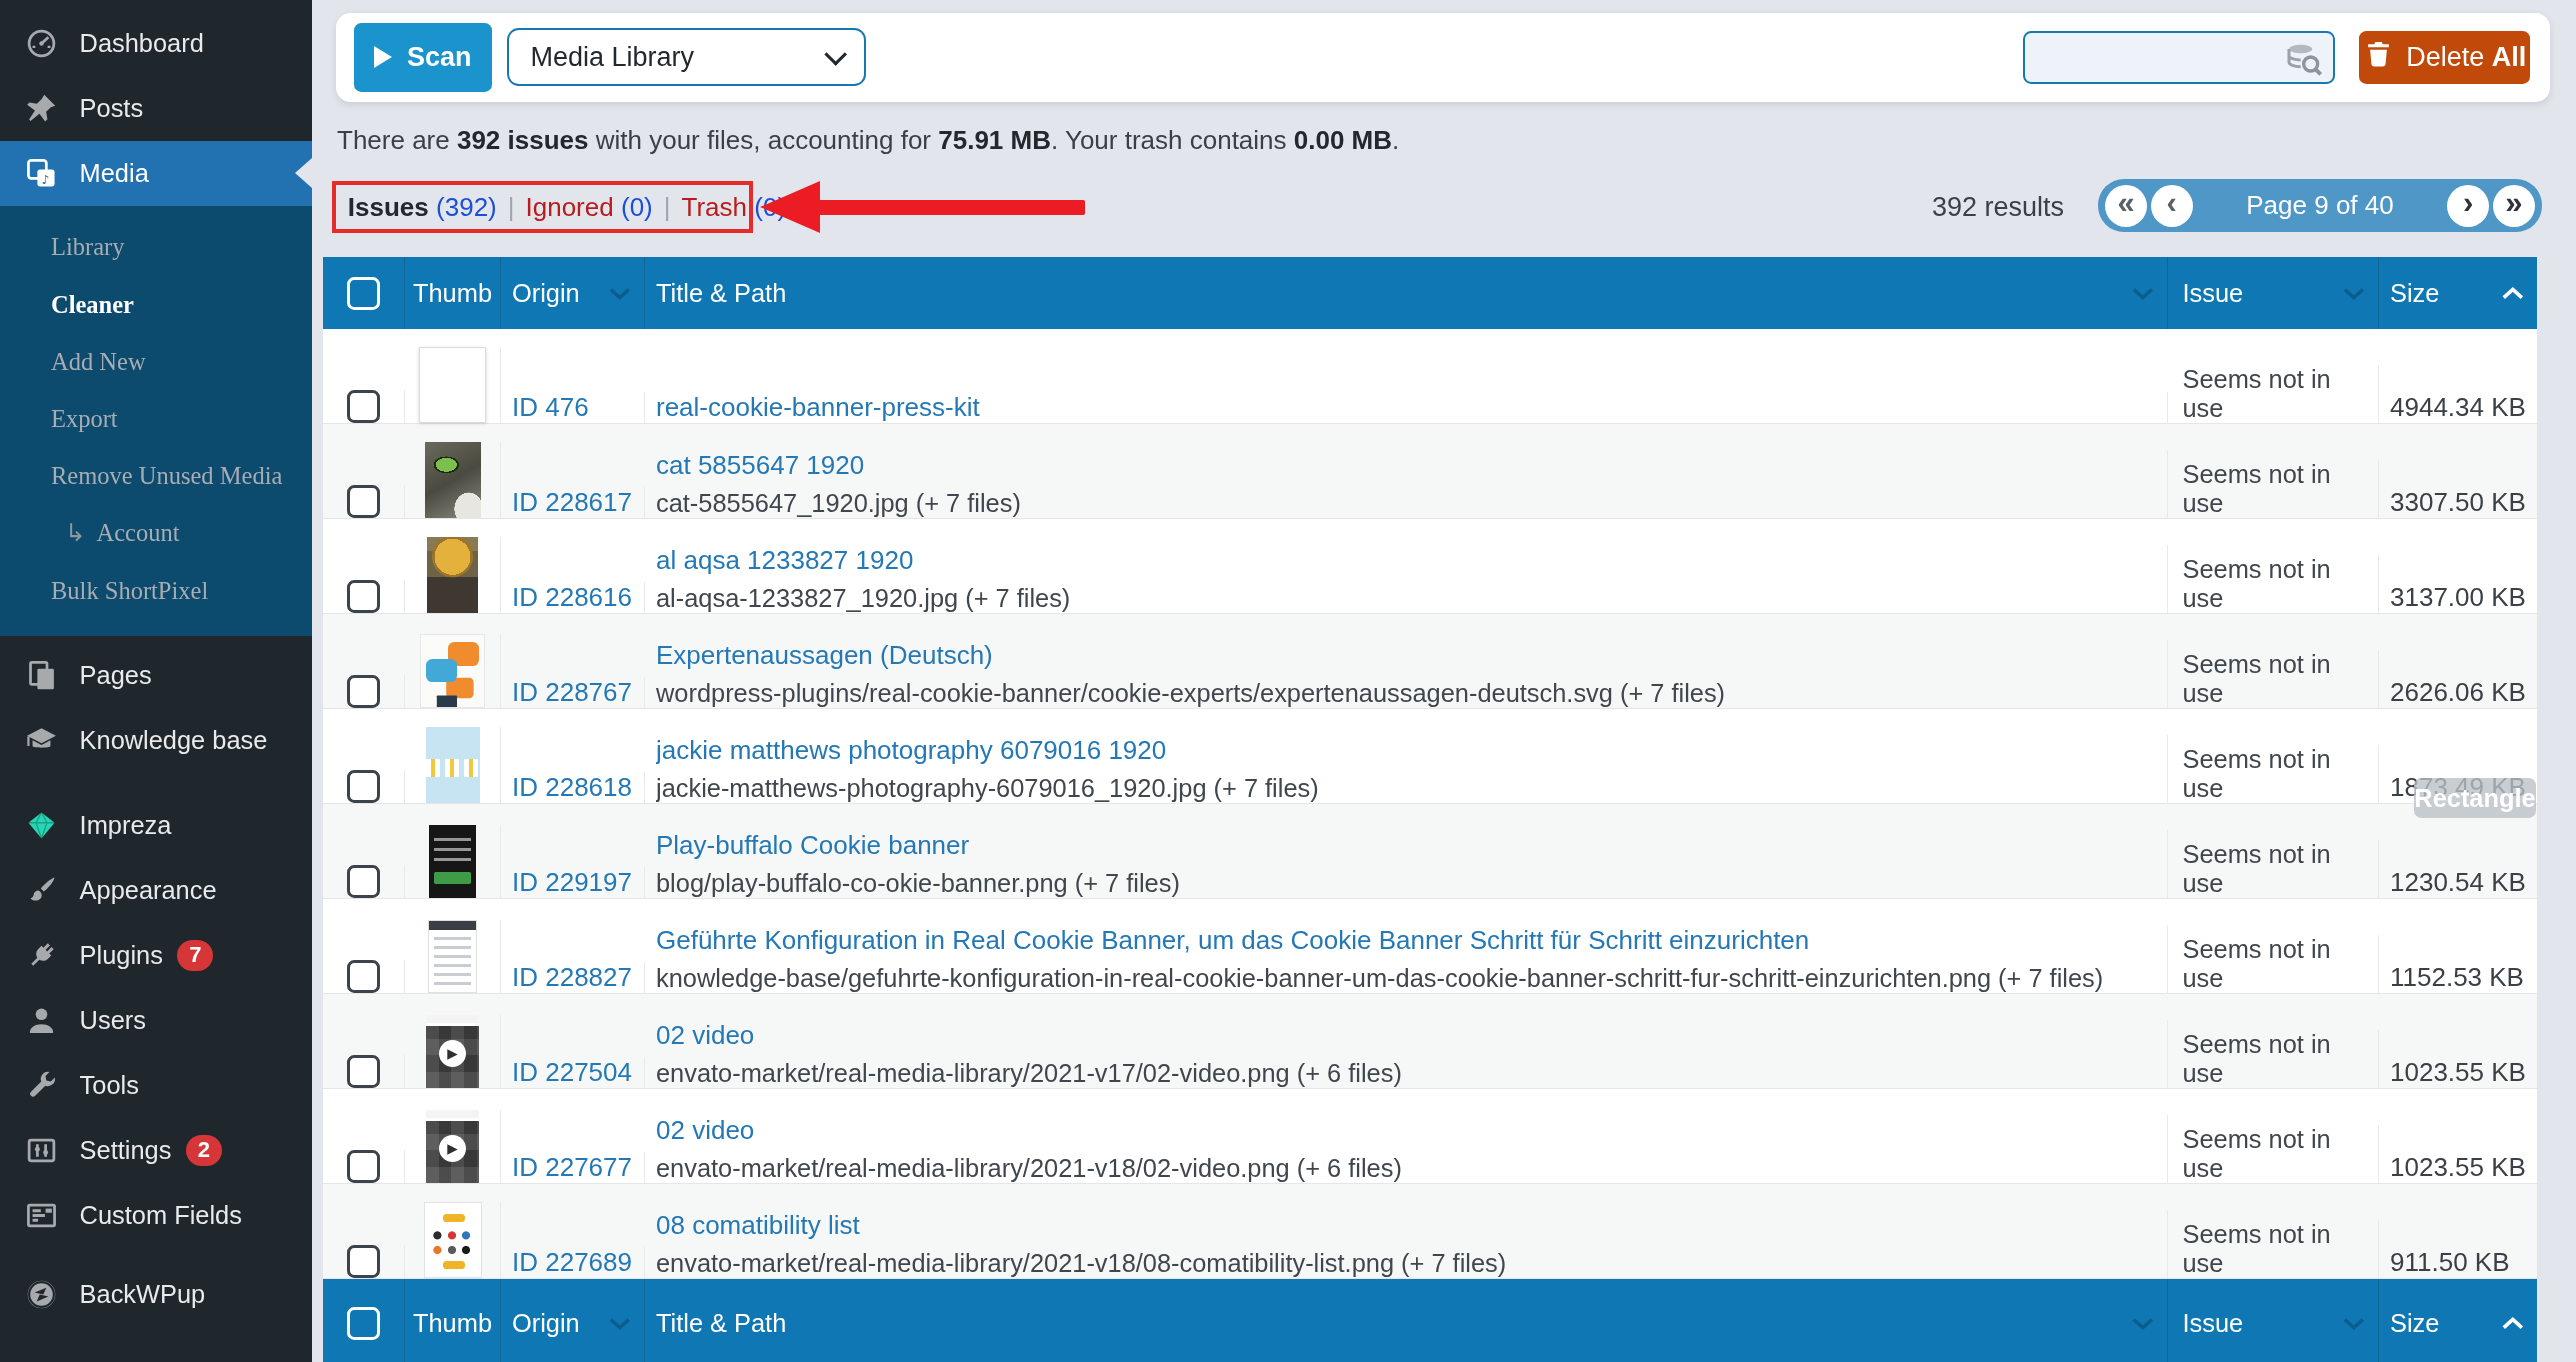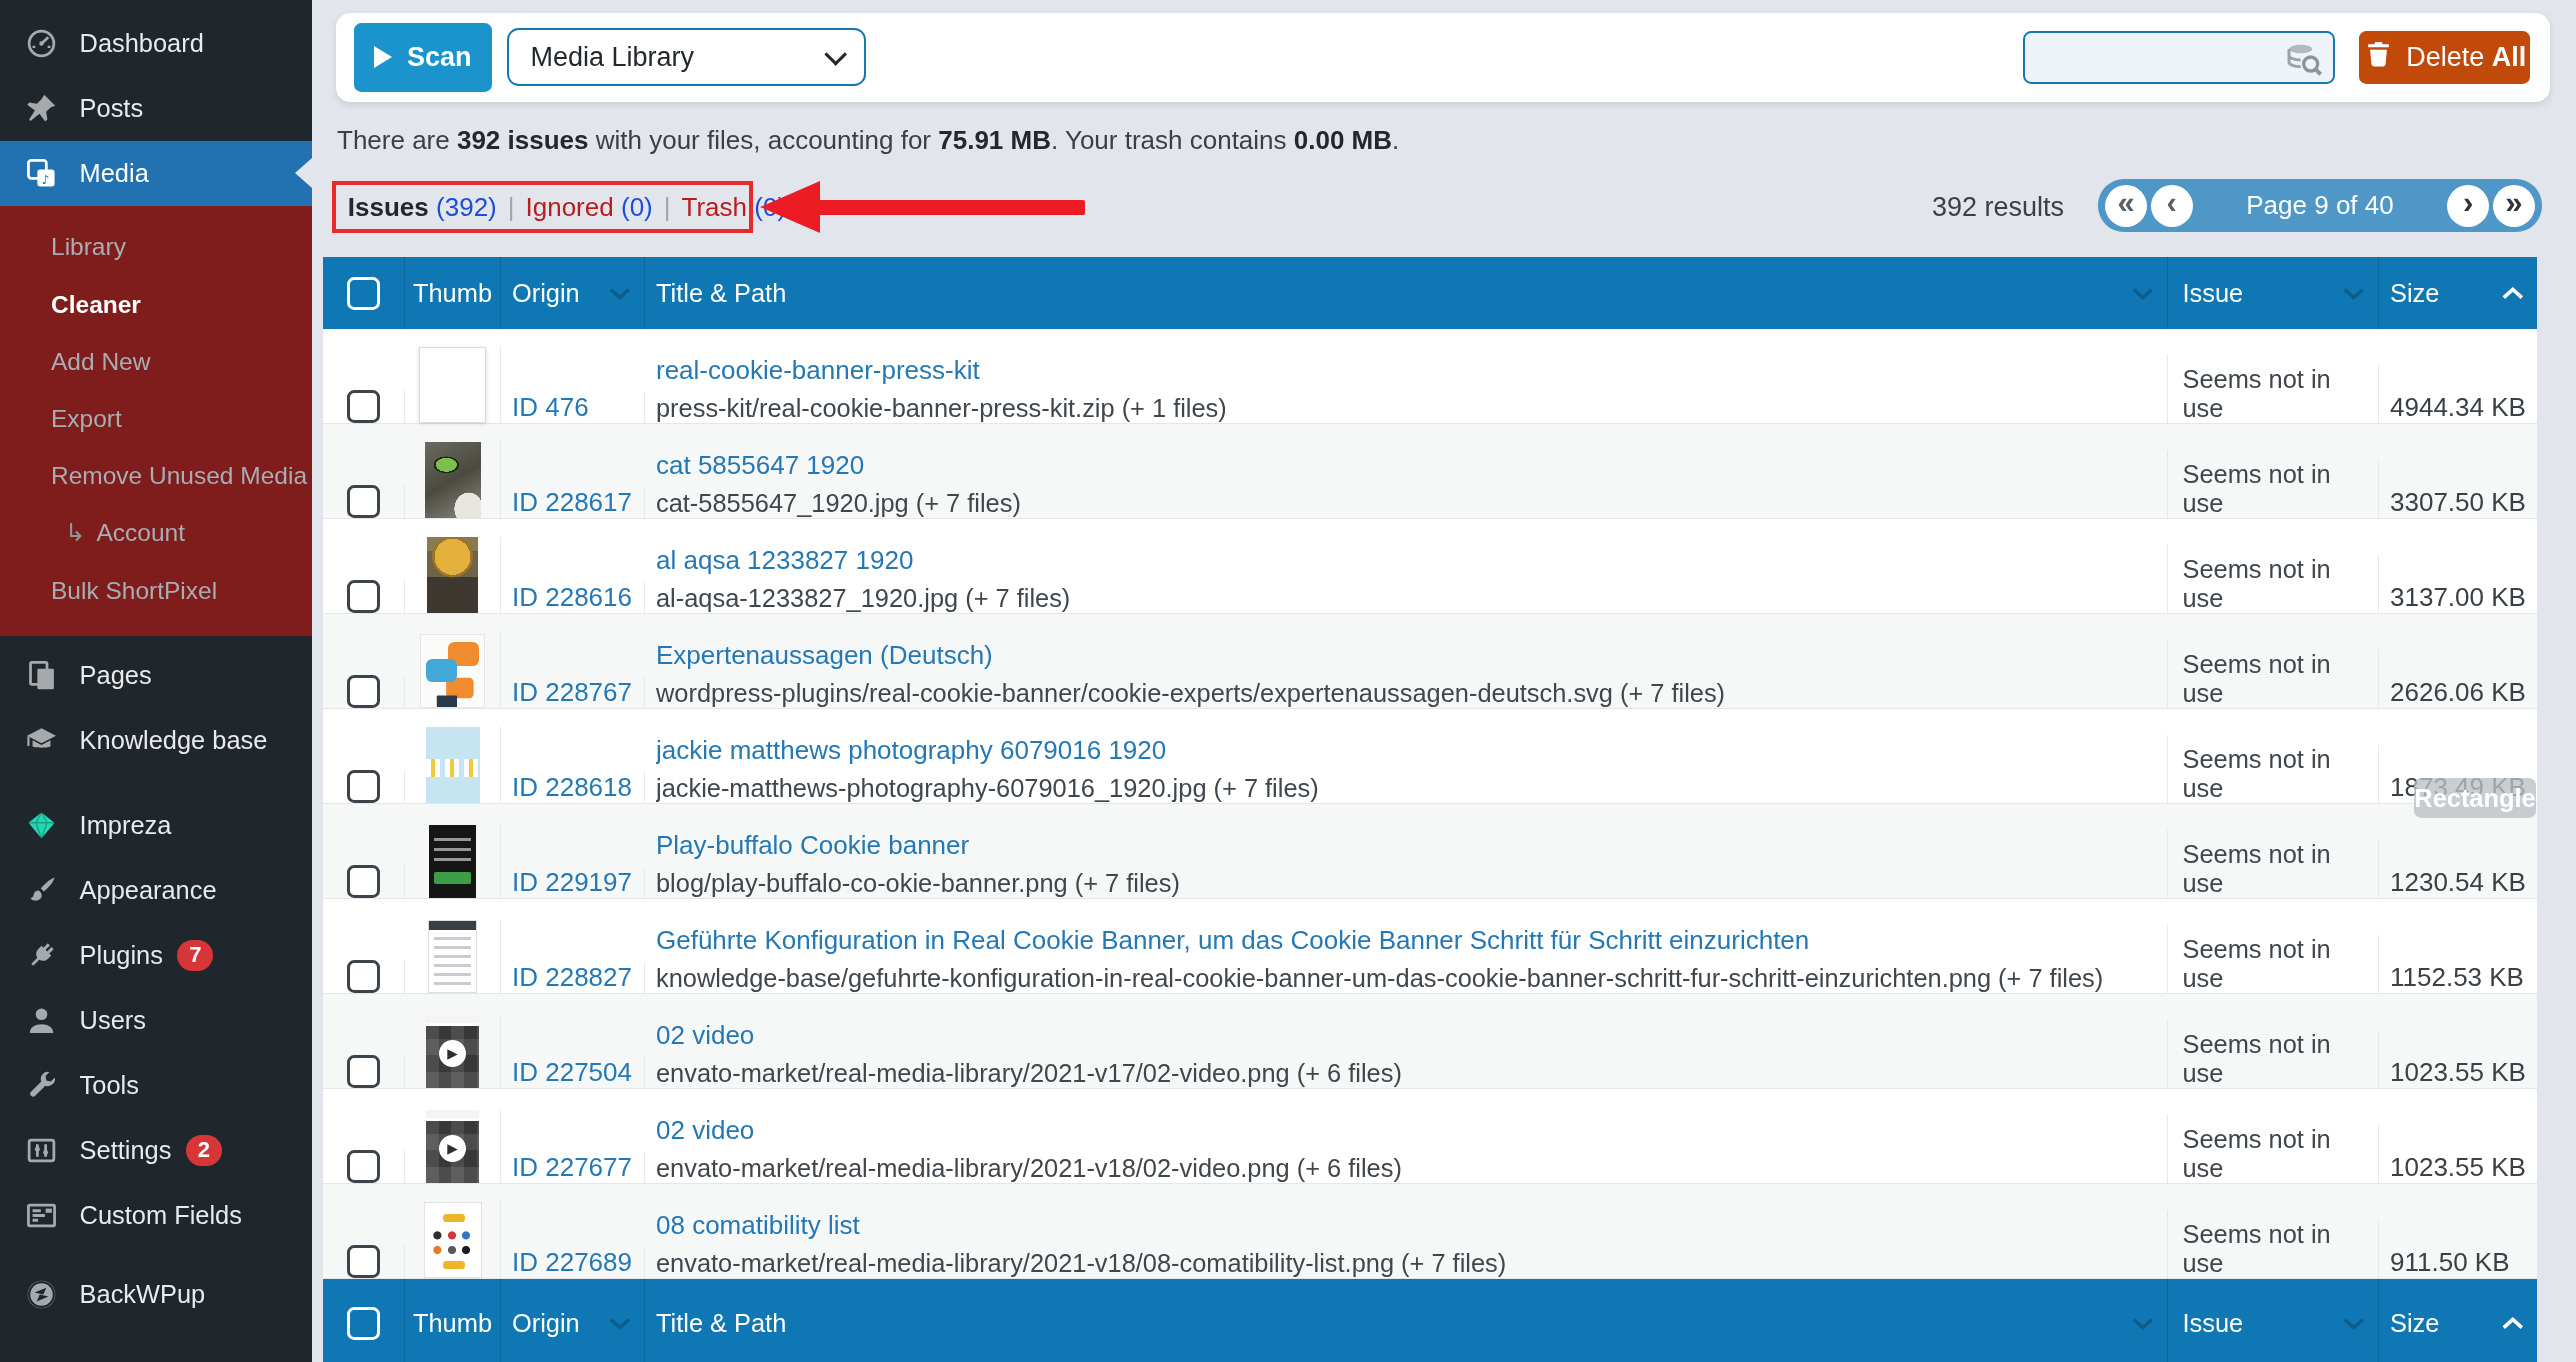--- a/index.html
+++ b/index.html
@@ -9,21 +9,21 @@
   
   .sidebar { position:absolute; left:0; top:0; width:312px; height:1362px; background:#1f262c; z-index:5; }
   .menu-item { display:flex; align-items:center; height:65px; padding-left:23.6px; color:#e9eaeb; font-size:25.4px; cursor:pointer; position:relative; }
   .menu-item .mi-icon { width:36px; height:36px; margin-right:20px; color:#a7aaad; display:flex; align-items:center; justify-content:center; flex:none; }
   .menu-item .mi-icon svg { width:33px; height:33px; }
   .menu-item.active { background:#2271b1; color:#fff; }
   .menu-item.active .mi-icon { color:#fff; }
   .menu-item.active::after { content:""; position:absolute; right:0; top:50%; margin-top:-15.4px;
     border-top:15.4px solid transparent; border-bottom:15.4px solid transparent; border-right:17px solid #e2e6ec; }
   .badge { background:#d63638; color:#fff; border-radius:906px; font-size:22px; font-weight:700; padding:2.7px 11.8px; margin-left:14.5px; }
-  .submenu { background:#7f1d1d; padding:12.7px 0 16.3px 0; }
+  .submenu { background:#0c4a6e; padding:12.7px 0 16.3px 0;font-family:Liberation Serif, serif; }
   .submenu-item { display:block; padding:12.7px 0 12.7px 51px; color:#a8adb3; font-size:24.5px; cursor:pointer; line-height:1.3; }
   .submenu-item.current { color:#ffffff; font-weight:700; }
   .submenu-item.indent { padding-left:65px; color:#a8adb3; }
   .submenu-item .ret { margin-right:11px; color:#8f969c; }
   .sep-gap { height:20px; }
   .sep-gap-sm { height:14.5px; }
   .teal-icon { color:#25d6b5 !important; }
 
   
   .content { position:absolute; left:281px; top:0; width:2295px; height:1362px; }
@@ -405,21 +405,20 @@
           </div>
     <div class="cell c-thumb">
             <span class="thumb thumb-blank"></span>
           </div>
     <div class="cell c-origin">
             <a class="idlink">ID 476</a>
           </div>
     <div class="cell c-title">
             <span class="stack">
       <a class="title-link">real-cookie-banner-press-kit</a>
-      <span class="path">press-kit/real-cookie-banner-press-kit.zip (+ 1 files)</span>
     </span>
           </div>
     <div class="cell c-issue">
             <span class="issue-txt">Seems not in use</span>
           </div>
     <div class="cell c-size">
             <span class="size-txt">4944.34 KB</span>
           </div>
   </div>
 

